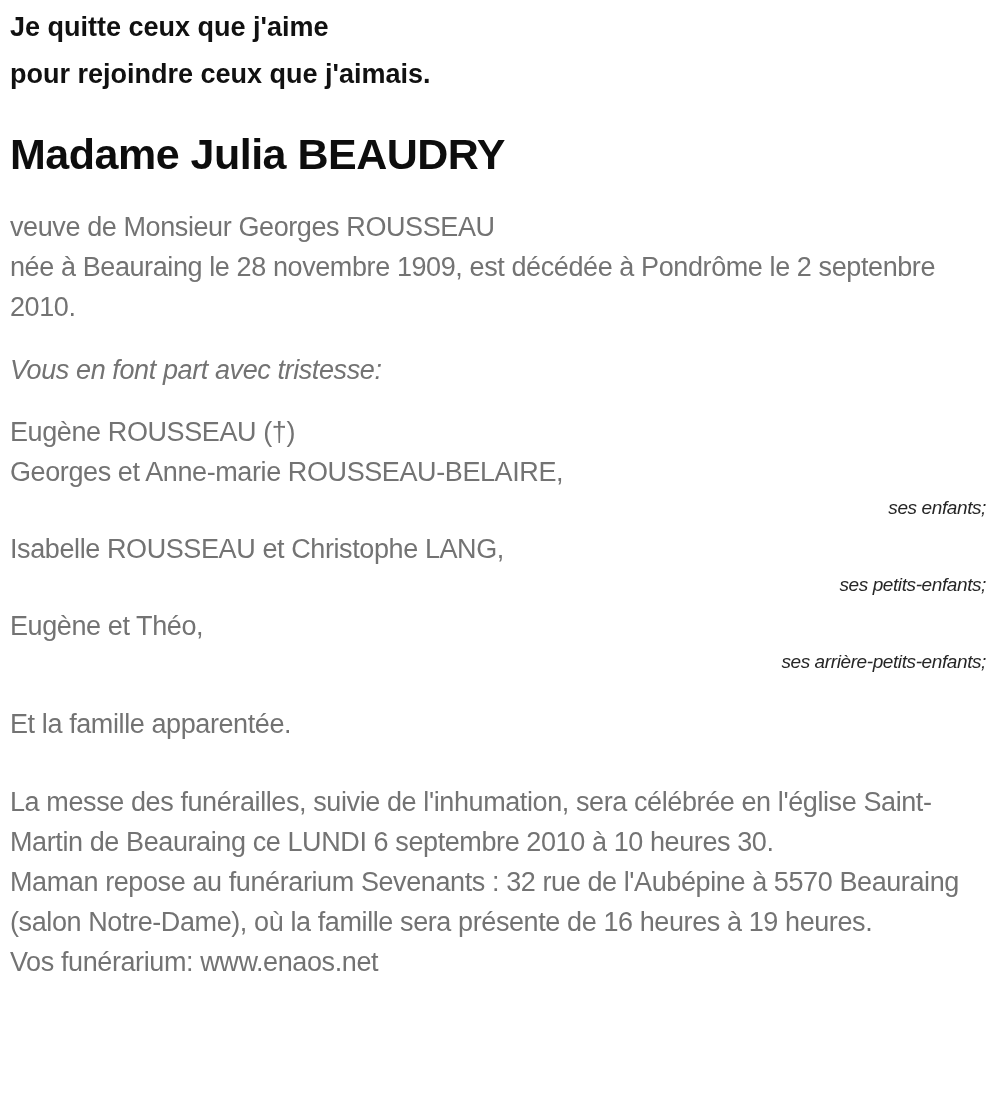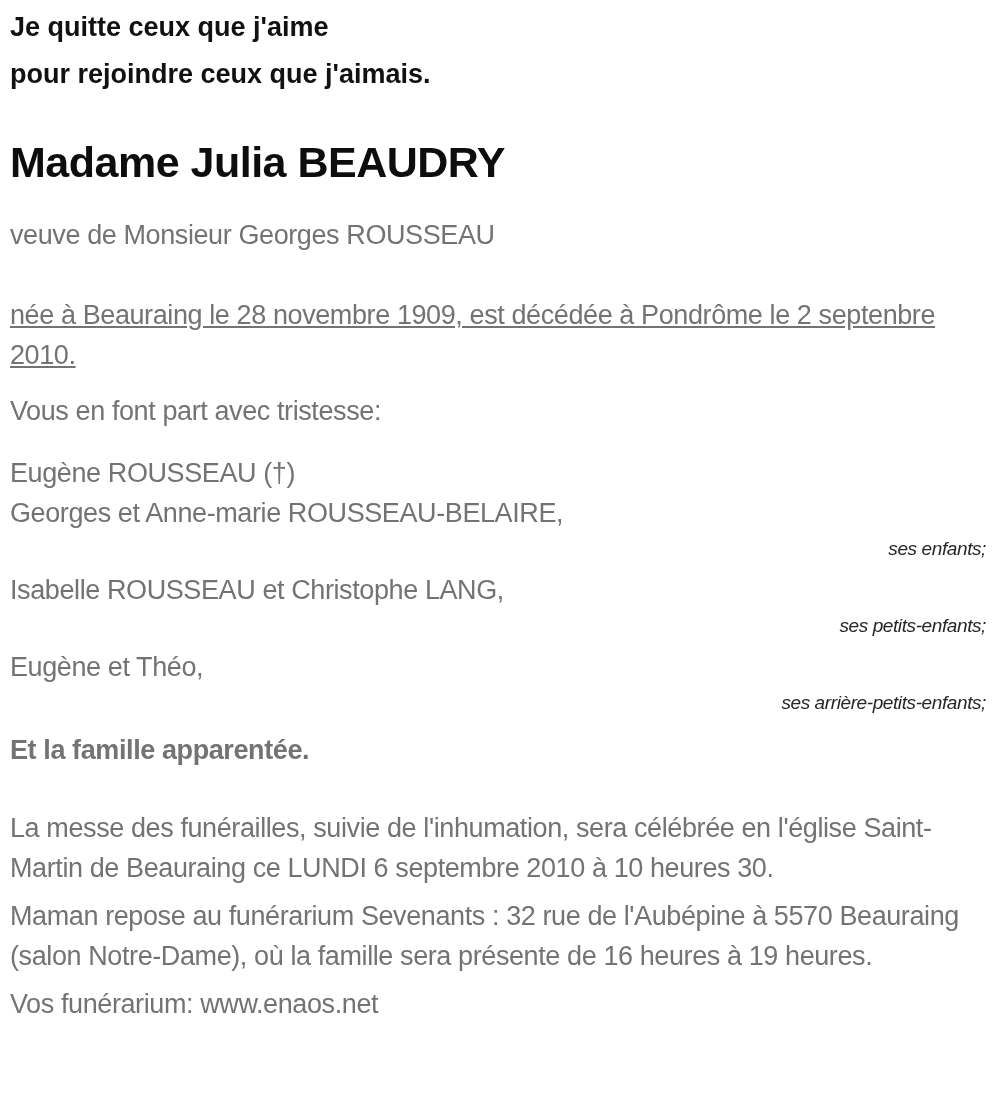--- a/index.html
+++ b/index.html
@@ -19,52 +19,52 @@
     color: #262626;
   }
   p, h1 { margin: 0; }
   .epigraph {
     font-size: 27px;
     font-weight: 700;
     line-height: 47px;
     color: #111111;
   }
   .name {
-    margin-top: 40px;
+    margin-top: 32px;
     font-size: 43px;
     font-weight: 700;
     line-height: 1.15;
     color: #0d0d0d;
     letter-spacing: -0.5px;
   }
   .body {
     font-size: 27px;
     font-weight: 400;
     line-height: 40px;
     letter-spacing: -0.4px;
     color: #737373;
   }
   .widow-line { margin-top: 28px; }
-  .dates      { margin-top: 40px; max-width: 960px; text-decoration: underline; }
-  .intro      { margin-top: 16px; }
+  .dates      { max-width: 960px; }
+  .intro      { margin-top: 23px; font-style: italic; }
   .family     { margin-top: 22px; }
   .relation {
     font-size: 19px;
     font-style: italic;
     font-weight: 400;
     line-height: 31px;
     letter-spacing: -0.4px;
     color: #262626;
     text-align: right;
     margin: 0 0 6px auto;
     max-width: 270px;
   }
-  .closing    { margin-top: 12px; font-weight: bold; }
+  .closing    { margin-top: 27px; }
   .ceremony   { margin-top: 38px; max-width: 965px; }
-  .para       { margin-top: 8px;  max-width: 968px; }
+  .para       {  max-width: 968px; }
 </style>
 </head>
 <body>
 
 <main class="notice">
 
   <p class="epigraph">Je quitte ceux que j'aime</p>
   <p class="epigraph">pour rejoindre ceux que j'aimais.</p>
 
   <h1 class="name">Madame Julia BEAUDRY</h1>

